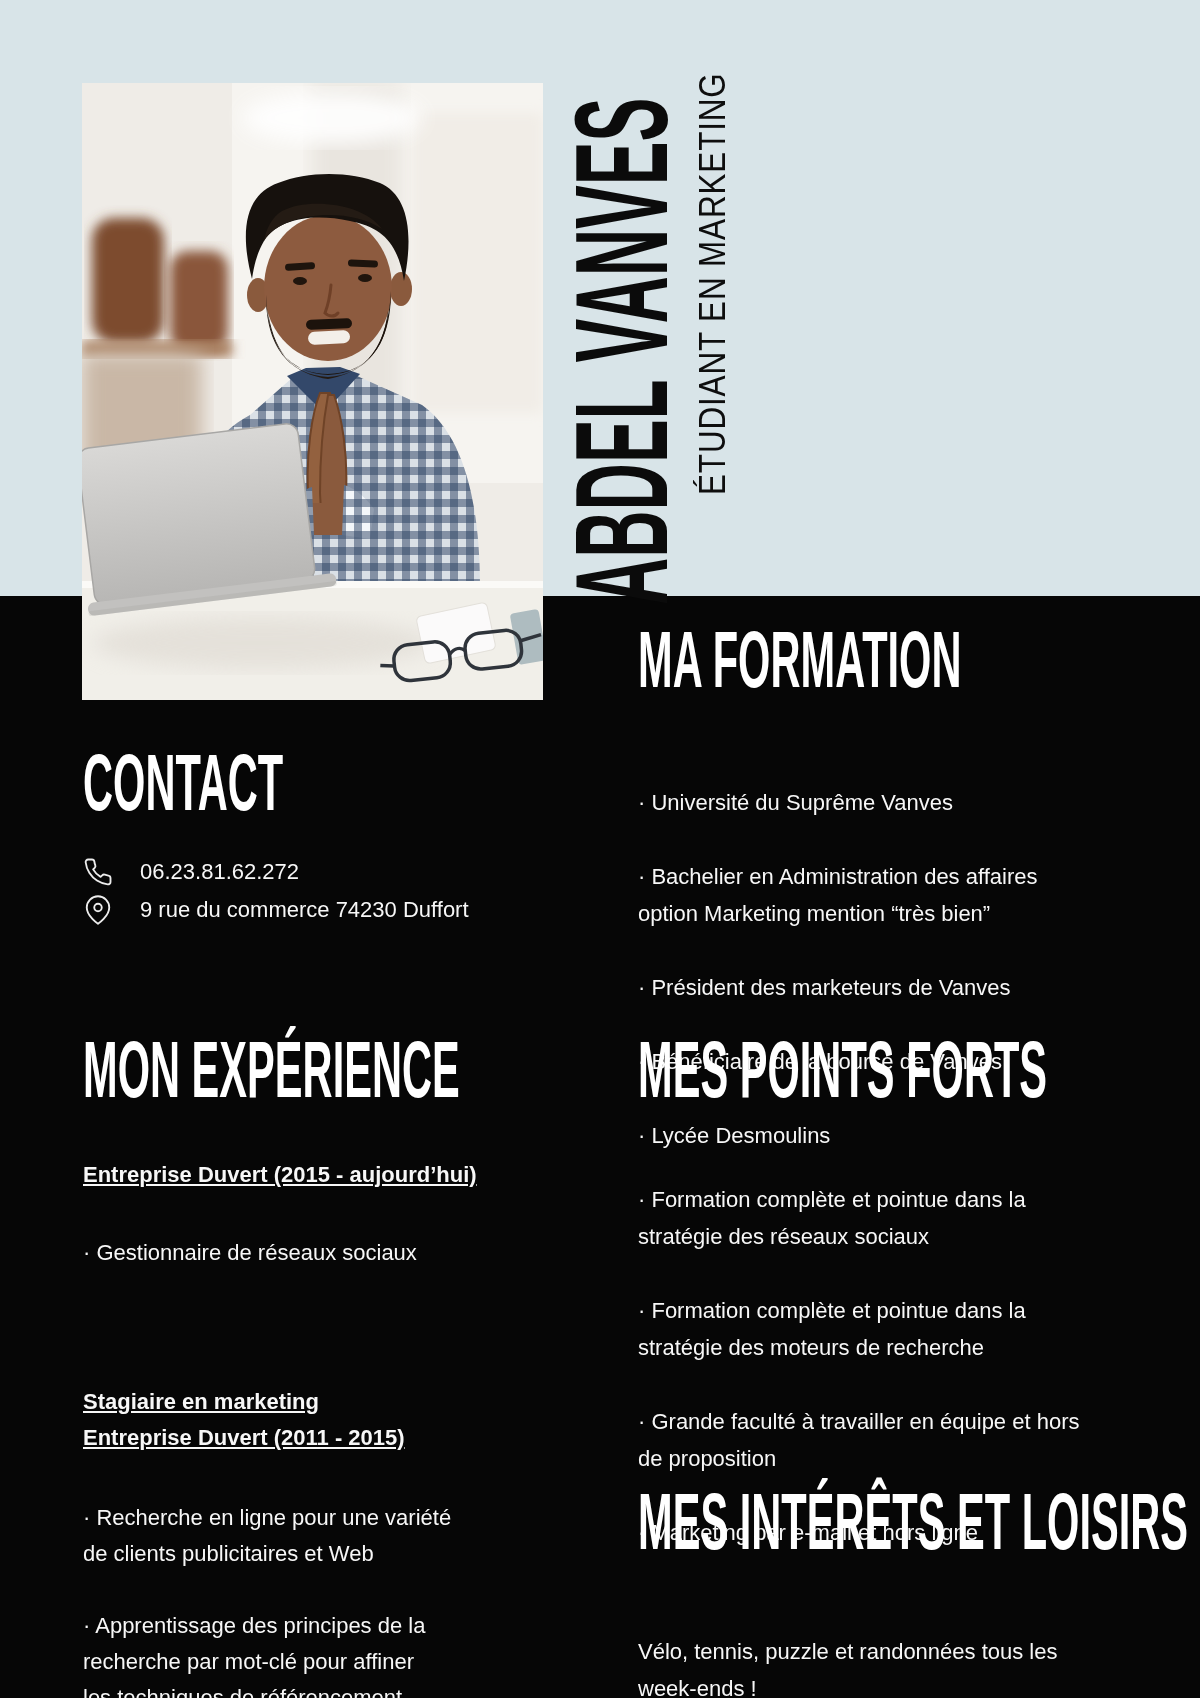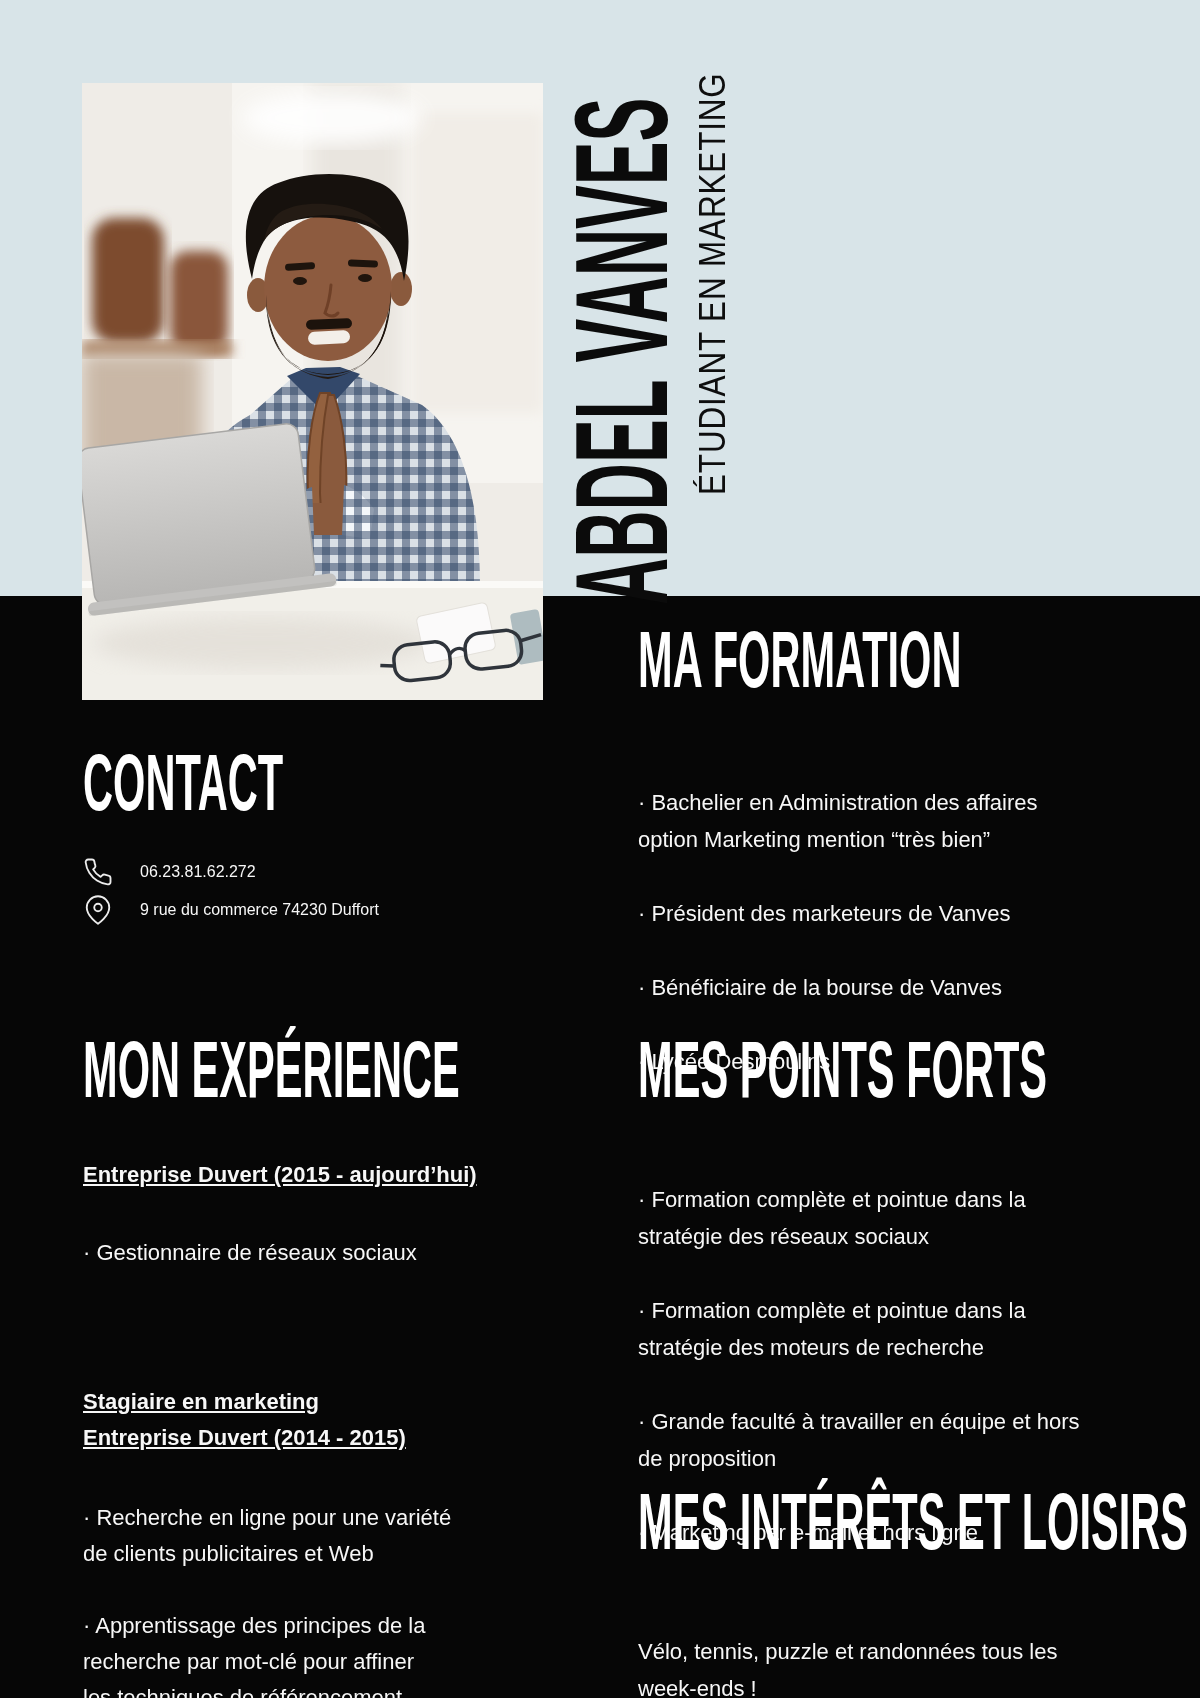--- a/index.html
+++ b/index.html
@@ -38,21 +38,21 @@
   .rightcol { left:638px; width:515px; }
   .lh37 { line-height:37px; }
   .lh36 { line-height:36px; }
   .prelines { white-space:pre-line; }
   .bold { font-weight:bold;text-decoration:underline; }
 
   .contact-rows { position:absolute; left:83px; top:853px; display:flex; flex-direction:column; }
   .contact-row { display:flex; align-items:center; height:38px; }
   .contact-row .cicon { width:30px; height:30px; margin-right:27px; flex:0 0 30px; display:flex; align-items:center; }
   .contact-row .cicon svg { display:block; }
-  .contact-row .ctext { color:#f7f7f7; font-size:16px; white-space:nowrap; }
+  .contact-row .ctext { color:#f7f7f7; font-size:22px; white-space:nowrap; }
 </style>
 </head>
 <body>
 
 <div id="resume">
 
   <div class="top-band"></div>
 
   <div class="photo-frame">
     <svg width="461" height="617" viewBox="0 0 461 617" xmlns="http://www.w3.org/2000/svg">
@@ -175,34 +175,35 @@
           <path d="M21 10c0 7-9 13-9 13s-9-6-9-13a9 9 0 0 1 18 0z"></path>
           <circle cx="12" cy="10" r="3"></circle>
         </svg>
       </span>
       <span class="ctext">9 rue du commerce 74230 Duffort</span>
     </div>
   </div>
 
   <div class="h-big" style="left:638px; top:620px;">MA FORMATION</div>
   <div class="txt rightcol lh37 prelines" style="top:747px;">
+    <div>· Université du Suprême Vanves</div>
     <div>· Bachelier en Administration des affaires
 option Marketing mention “très bien”</div>
     <div>· Président des marketeurs de Vanves</div>
     <div>· Bénéficiaire de la bourse de Vanves</div>
     <div>· Lycée Desmoulins</div>
   </div>
 
   <div class="h-big" style="left:83px; top:1030px;">MON EXPÉRIENCE</div>
   <div class="txt leftcol lh36 prelines bold" style="top:1157px;">Entreprise Duvert (2015 - aujourd’hui)</div>
   <div class="txt leftcol lh36 prelines" style="top:1199px;">
     <div>· Gestionnaire de réseaux sociaux</div>
   </div>
   <div class="txt leftcol lh36 prelines bold" style="top:1384px;">Stagiaire en marketing
-Entreprise Duvert (2014 - 2015)</div>
+Entreprise Duvert (2011 - 2015)</div>
   <div class="txt leftcol lh36 prelines" style="top:1464px;">
     <div>· Recherche en ligne pour une variété
 de clients publicitaires et Web</div>
     <div>· Apprentissage des principes de la
 recherche par mot-clé pour affiner
 les techniques de référencement</div>
   </div>
 
   <div class="h-big" style="left:638px; top:1030px;">MES POINTS FORTS</div>
   <div class="txt rightcol lh37 prelines" style="top:1144px;">

